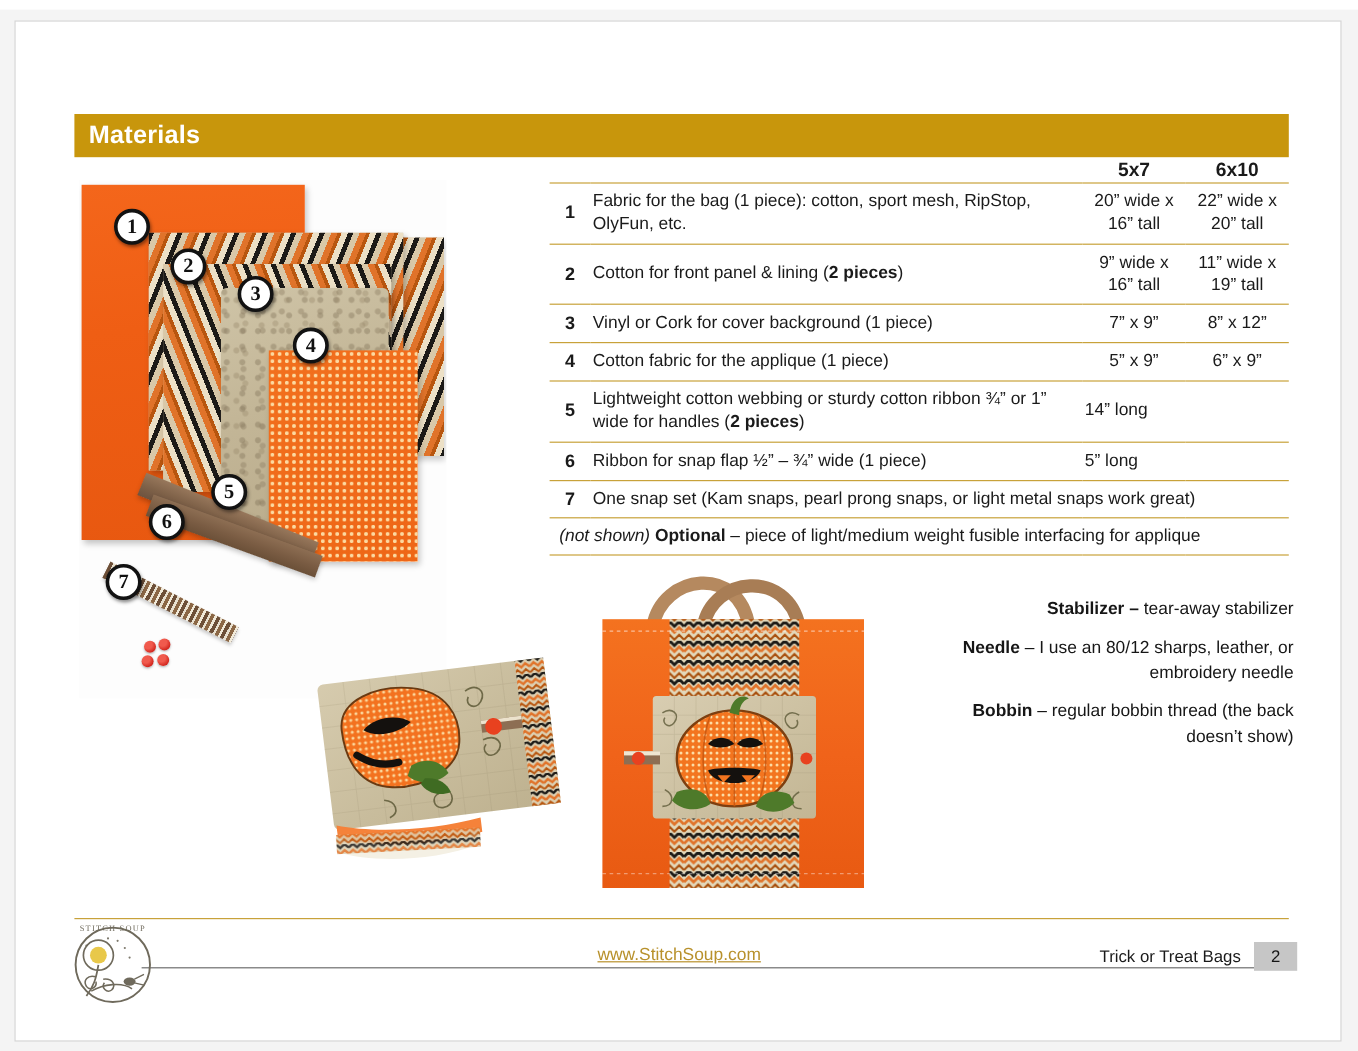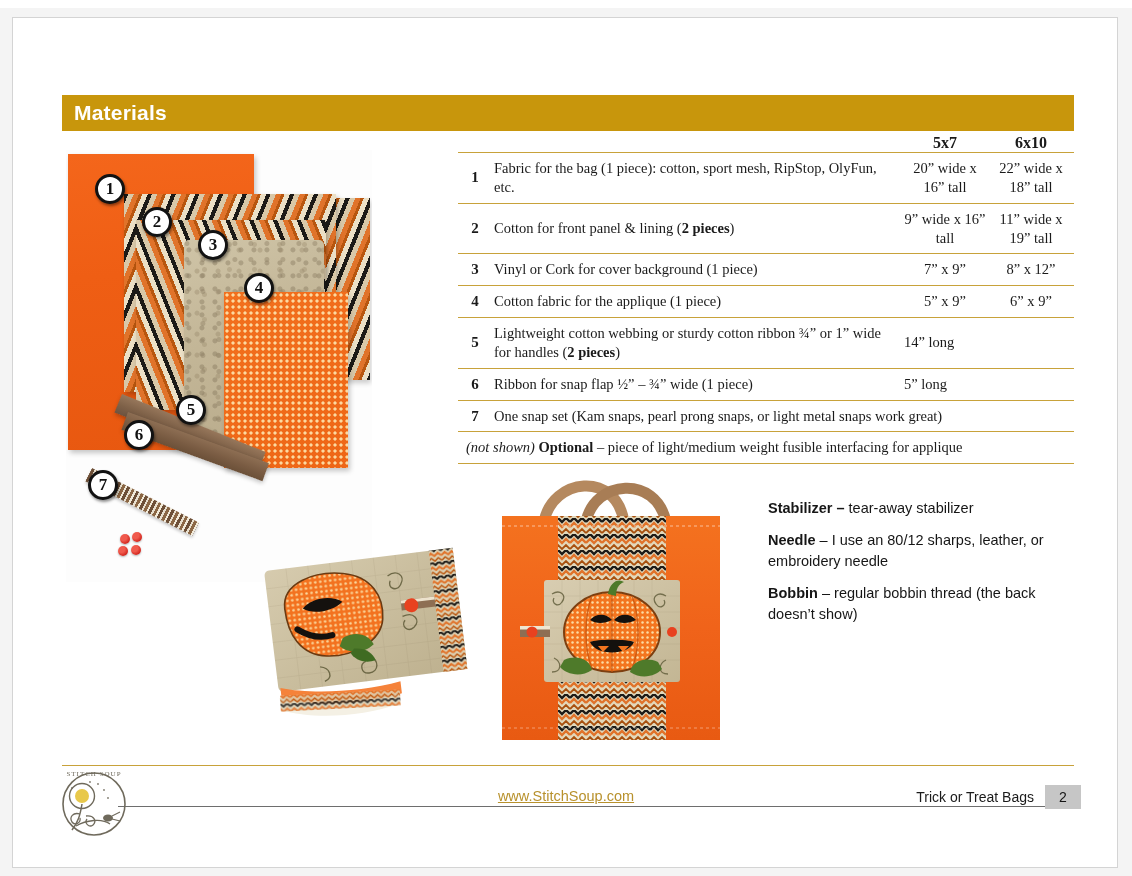--- a/index.html
+++ b/index.html
@@ -174,21 +174,20 @@
   .co4 { left: 178px; top: 123px; }
   .co5 { left: 110px; top: 245px; }
   .co6 { left: 58px; top: 270px; }
   .co7 { left: 22px; top: 320px; }
 
   
   #materials-table {
     position: absolute;
     left: 458px; top: 126px;
     width: 616px;
-    font-family: Liberation Serif, serif;
   }
   table.mtbl {
     width: 100%;
     border-collapse: collapse;
     font-size: 14.5px;
     color: #1a1a1a;
   }
   table.mtbl td, table.mtbl th {
     padding: 0;
     vertical-align: middle;
@@ -242,20 +241,21 @@
   }
 
   
   #notes-block {
     position: absolute;
     left: 768px; top: 490px;
     width: 310px;
     font-size: 14.5px;
     color: #161616;
     line-height: 1.45;
+    text-align: right;
   }
   #notes-block p { margin: 0 0 11px 0; }
 
   
   #footer-gold-line {
     position: absolute;
     left: 62px; top: 757px;
     width: 1012px; height: 0;
     border-top: 1.5px solid #c8a23a;
   }
@@ -340,21 +340,21 @@
           <th class="c-desc blank"></th>
           <th class="c-a">5x7</th>
           <th class="c-b">6x10</th>
         </tr>
       </thead>
       <tbody>
         <tr class="data-row">
           <td class="c-num">1</td>
           <td class="c-desc">Fabric for the bag (1 piece): cotton, sport mesh, RipStop, OlyFun, etc.</td>
           <td class="c-a">20” wide x 16” tall</td>
-          <td class="c-b">22” wide x 18” tall</td>
+          <td class="c-b">22” wide x 20” tall</td>
         </tr>
         <tr class="data-row">
           <td class="c-num">2</td>
           <td class="c-desc"><span>Cotton for front panel &amp; lining (</span><span class="bold">2 pieces</span><span>)</span></td>
           <td class="c-a">9” wide x 16” tall</td>
           <td class="c-b">11” wide x 19” tall</td>
         </tr>
         <tr class="data-row">
           <td class="c-num">3</td>
           <td class="c-desc">Vinyl or Cork for cover background (1 piece)</td>

